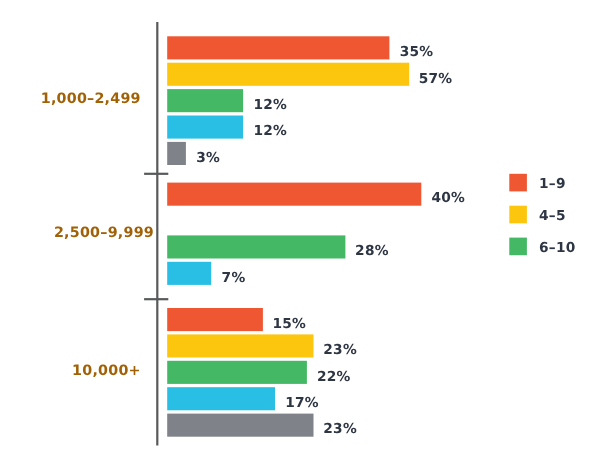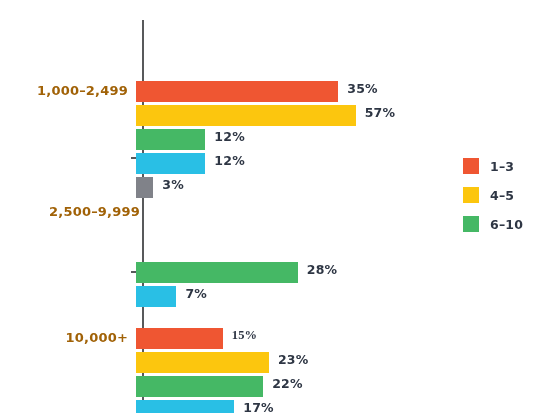--- a/index.html
+++ b/index.html
@@ -58,25 +58,24 @@
     text-align: right;
     font-size: 13px;
     font-weight: bold;
     color: #a16207;
     letter-spacing: 0.2px;
     white-space: nowrap;
   }
 
   .bar-row {
     position: absolute;
-    left: 136px;
+    left: 152px;
     height: 21px;
     display: flex;
-    align-items: flex-start;
-    margin-top: 48px;
+    align-items: flex-end;
   }
 
   .bar {
     height: 21px;
     display: block;
   }
 
   .bar-value {
     font-size: 12.5px;
     font-weight: bold;
@@ -143,32 +142,36 @@
           <div class="bar" style="width: 69.36px; background: rgb(41, 191, 229);"></div>
           <span class="bar-value">12%</span>
         </div>
         <div class="bar-row" style="top: 96px;">
           <div class="bar" style="width: 17.34px; background: rgb(128, 130, 137);"></div>
           <span class="bar-value">3%</span>
         </div>
       </div>
       <div class="bar-group" style="top: 166px; height: 96px;">
         <div class="group-label" style="top: 37.5px; margin-left: 12px;">2,500–9,999</div>
+        <div class="bar-row" style="top: 0px;">
+          <div class="bar" style="width: 231.2px; background: rgb(239, 86, 50);"></div>
+          <span class="bar-value">40%</span>
+        </div>
         <div class="bar-row" style="top: 48px;">
           <div class="bar" style="width: 161.84px; background: rgb(69, 184, 101);"></div>
           <span class="bar-value">28%</span>
         </div>
         <div class="bar-row" style="top: 72px;">
           <div class="bar" style="width: 40.46px; background: rgb(41, 191, 229);"></div>
           <span class="bar-value">7%</span>
         </div>
       </div>
       <div class="bar-group" style="top: 280px; height: 120px;">
         <div class="group-label" style="top: 49.5px;">10,000+</div>
-        <div class="bar-row" style="top: 0px; font-family: Liberation Serif, serif;">
+        <div class="bar-row" style="top: 0px;">
           <div class="bar" style="width: 86.7px; background: rgb(239, 86, 50);"></div>
           <span class="bar-value">15%</span>
         </div>
         <div class="bar-row" style="top: 24px;">
           <div class="bar" style="width: 132.94px; background: rgb(252, 198, 14);"></div>
           <span class="bar-value">23%</span>
         </div>
         <div class="bar-row" style="top: 48px;">
           <div class="bar" style="width: 127.16px; background: rgb(69, 184, 101);"></div>
           <span class="bar-value">22%</span>
@@ -180,21 +183,21 @@
         <div class="bar-row" style="top: 96px;">
           <div class="bar" style="width: 132.94px; background: rgb(128, 130, 137);"></div>
           <span class="bar-value">23%</span>
         </div>
       </div>
     </div>
 
   <div id="legend">
       <div class="legend-item">
         <span class="legend-swatch" style="background: rgb(239, 86, 50);"></span>
-        <span class="legend-label">1–3</span>
+        <span class="legend-label">1–9</span>
       </div>
       <div class="legend-item">
         <span class="legend-swatch" style="background: rgb(252, 198, 14);"></span>
         <span class="legend-label">4–5</span>
       </div>
       <div class="legend-item">
         <span class="legend-swatch" style="background: rgb(69, 184, 101);"></span>
         <span class="legend-label">6–10</span>
       </div>
     </div>

